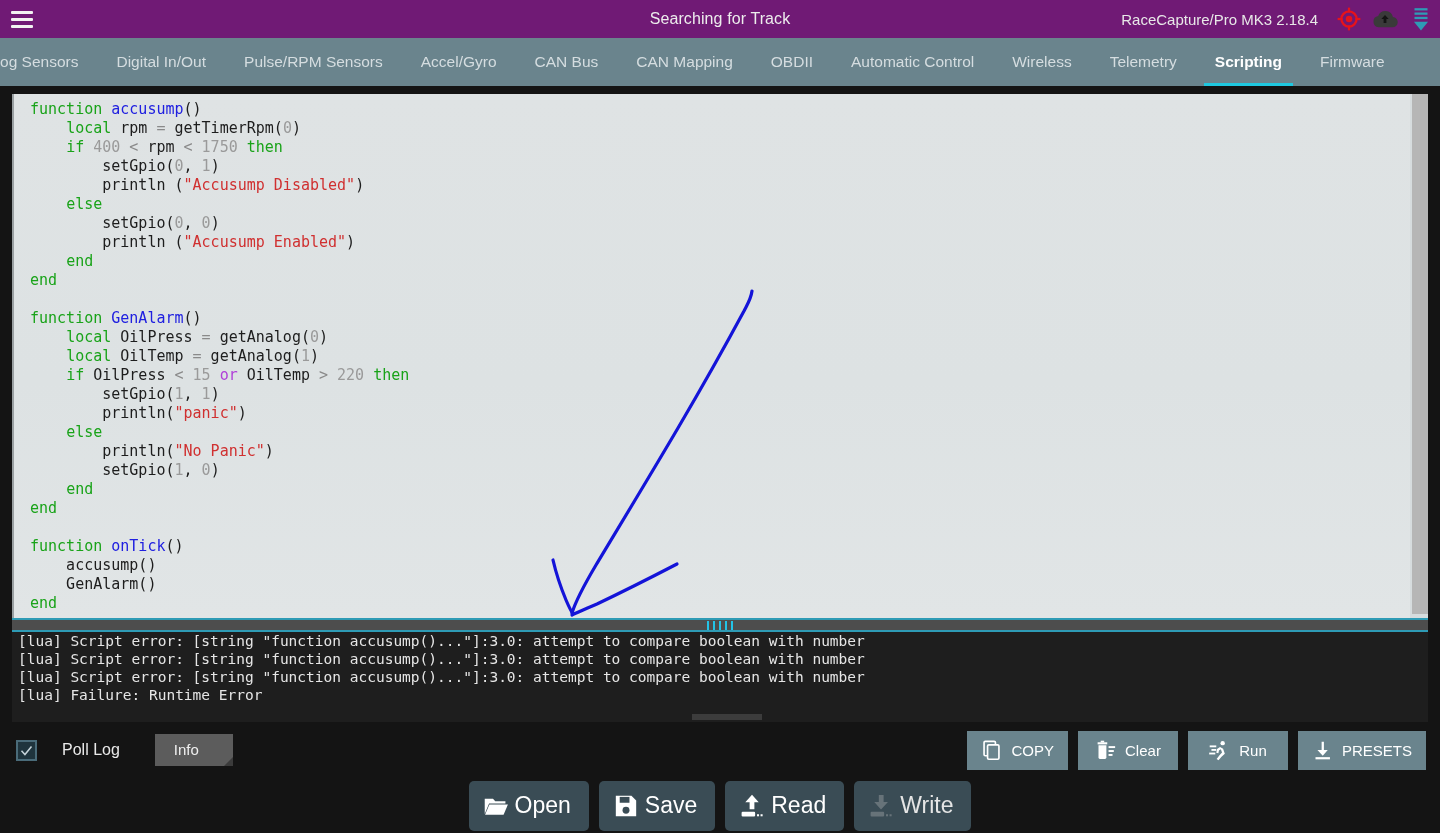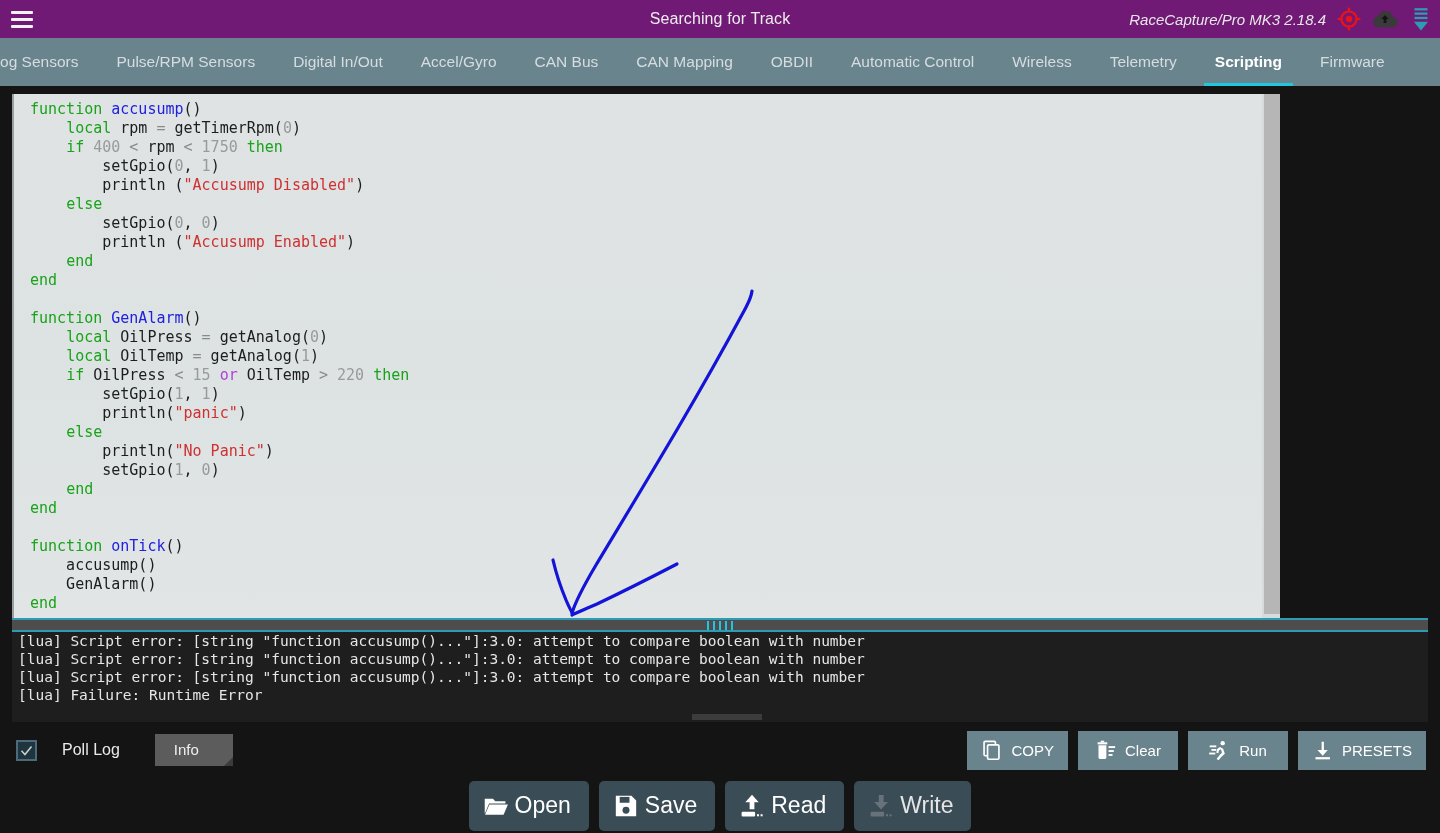--- a/index.html
+++ b/index.html
@@ -25,21 +25,21 @@
   .hamburger span { display: block; width: 22px; height: 3px; background: #f2f2f2; border-radius: 1px; }
   .topbar-title {
     position: absolute; left: 0; right: 0; text-align: center;
     color: #ededed; font-size: 16px; letter-spacing: .1px;
     pointer-events: none;
   }
   .topbar-right {
     position: absolute; right: 6px; top: 0; height: 38px;
     display: flex; align-items: center; gap: 10px;
   }
-  .device-label { color: #e8e8e8; font-size: 15px; margin-right: 0; font-style: italic; }
+  .device-label { color: #e8e8e8; font-size: 15px; margin-right: 8px; }
   .ic { width: 26px; height: 26px; display: inline-block; }
 
   
   .tabbar {
     position: absolute; left: 0; top: 38px; width: 1440px; height: 48px;
     background: #6a848d;
     display: flex; align-items: stretch; overflow: hidden;
   }
   .tab {
     display: flex; align-items: center; justify-content: center;
@@ -52,21 +52,21 @@
     content: ""; position: absolute; left: 8px; right: 8px; bottom: 0;
     height: 3px; background: #1ec8e0;
   }
 
   
   .editor-wrap {
     position: absolute; left: 0; top: 86px; width: 1440px; height: 532px;
     background: #141414; padding: 8px 0 0 0;
   }
   .editor {
-    position: absolute; left: 12px; top: 8px; width: 1268px; height: 524px;
+    position: absolute; left: 12px; top: 8px; width: 1416px; height: 524px;
     background: linear-gradient(180deg, #dfe3e4 0%, #dde2e3 55%, #e1e5e6 100%);
     overflow: hidden;
     border-left: 2px solid #9aa0a2;
   }
   .code {
     font-family: "DejaVu Sans Mono", "Liberation Mono", monospace;
     font-size: 15px; line-height: 19px;
     padding: 6px 0 0 16px;
     white-space: pre;
     color: #1d1d1d;
@@ -207,22 +207,22 @@
           <rect x="6" y="6" width="12" height="2.1" fill="#2e9bb5"></rect>
           <rect x="6" y="10" width="12" height="2.1" fill="#2e9bb5"></rect>
           <path d="M12 22.5 L5.5 14.5 L18.5 14.5 Z" fill="#2e9bb5"></path>
         </svg>
       </span>
     </div>
   </div>
 
   <div class="tabbar" id="tabbar">
       <div class="tab first">Analog Sensors</div>
+      <div class="tab">Digital In/Out</div>
       <div class="tab">Pulse/RPM Sensors</div>
-      <div class="tab">Digital In/Out</div>
       <div class="tab">Accel/Gyro</div>
       <div class="tab">CAN Bus</div>
       <div class="tab">CAN Mapping</div>
       <div class="tab">OBDII</div>
       <div class="tab">Automatic Control</div>
       <div class="tab">Wireless</div>
       <div class="tab">Telemetry</div>
       <div class="tab active">Scripting</div>
       <div class="tab">Firmware</div>
     </div>

